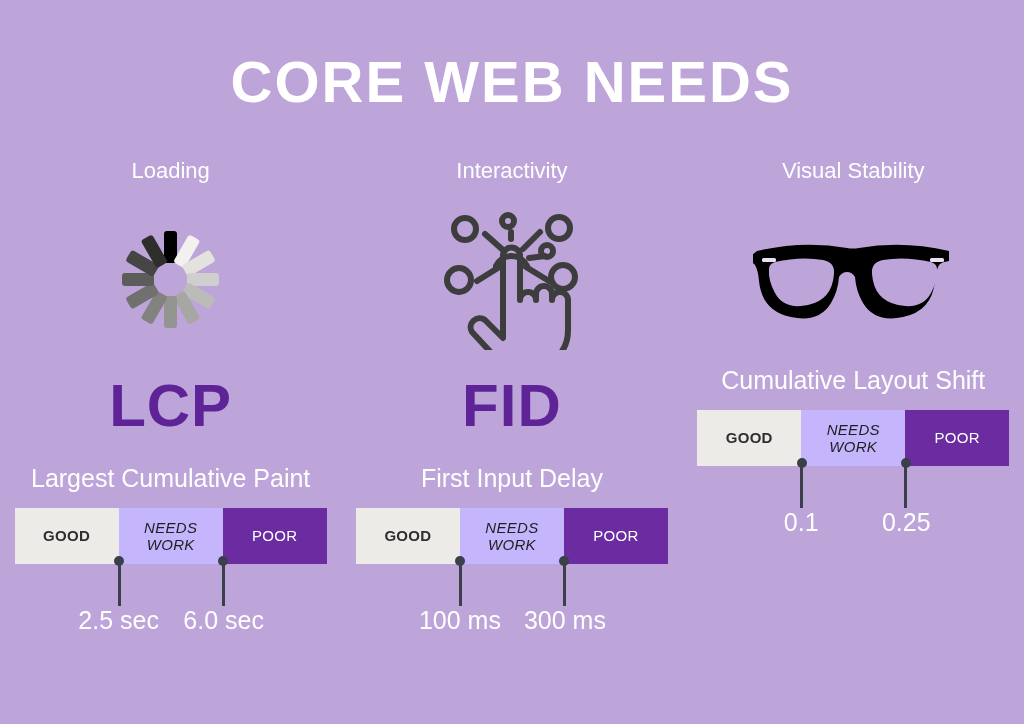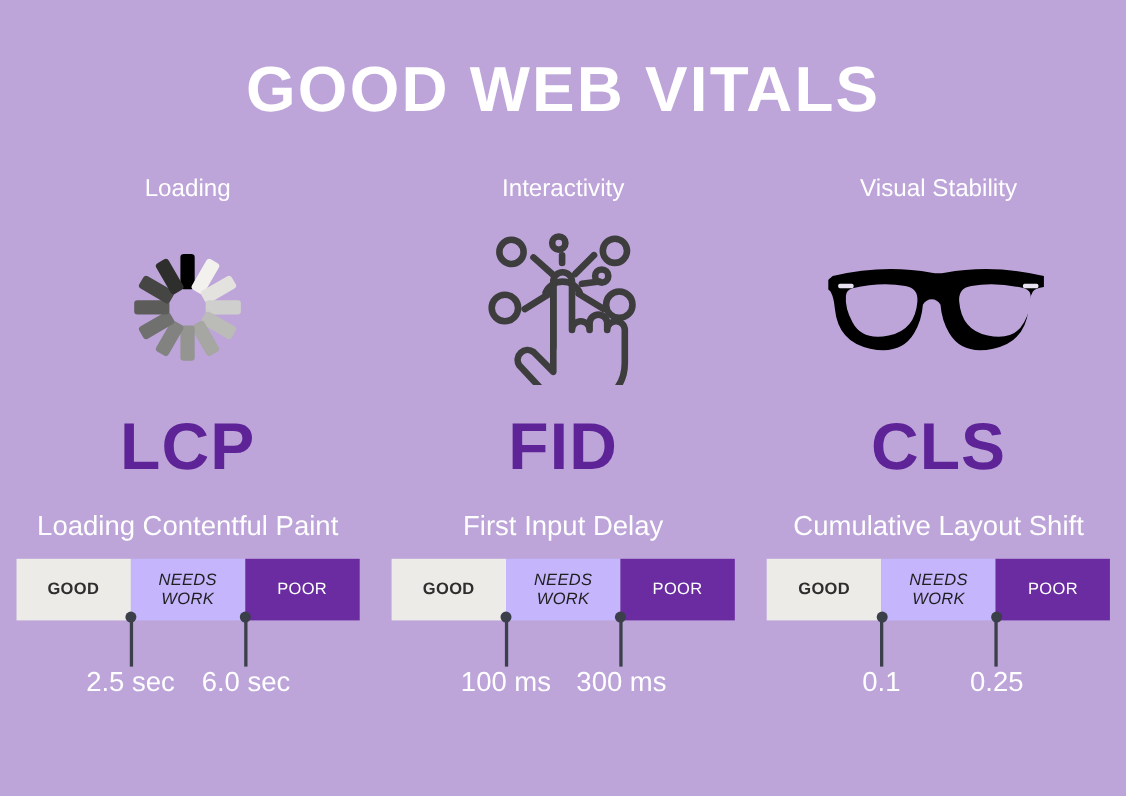--- a/index.html
+++ b/index.html
@@ -182,21 +182,21 @@
     margin-top: -6.5px;
     border-radius: 3px;
     transform-origin: 6.5px 6.5px;
   }
 </style>
 </head>
 <body>
 
 <div id="infographic">
 
-  <div class="title">GOOD WEB VITALS</div>
+  <div class="title">CORE WEB NEEDS</div>
 
   <div class="columns">
 
     <div class="column">
       <div class="category">Loading</div>
 
       <div class="icon-wrap">
         <div class="spinner" id="spinner-host">
             <div class="spoke" style="background: rgb(0, 0, 0); transform: rotate(0deg) translate(0px, -42px);"></div>
             <div class="spoke" style="background: rgb(242, 241, 238); transform: rotate(30deg) translate(0px, -42px);"></div>
@@ -207,21 +207,21 @@
             <div class="spoke" style="background: rgb(148, 148, 145); transform: rotate(180deg) translate(0px, -42px);"></div>
             <div class="spoke" style="background: rgb(130, 130, 128); transform: rotate(210deg) translate(0px, -42px);"></div>
             <div class="spoke" style="background: rgb(112, 112, 110); transform: rotate(240deg) translate(0px, -42px);"></div>
             <div class="spoke" style="background: rgb(92, 92, 90); transform: rotate(270deg) translate(0px, -42px);"></div>
             <div class="spoke" style="background: rgb(69, 69, 67); transform: rotate(300deg) translate(0px, -42px);"></div>
             <div class="spoke" style="background: rgb(46, 46, 44); transform: rotate(330deg) translate(0px, -42px);"></div>
           </div>
       </div>
 
       <div class="acronym">LCP</div>
-      <div class="fullname">Loading Contentful Paint</div>
+      <div class="fullname">Largest Cumulative Paint</div>
 
       <div class="rating">
         <div class="bar">
           <div class="seg seg-good">GOOD</div>
           <div class="seg seg-needs">NEEDS WORK</div>
           <div class="seg seg-poor">POOR</div>
         </div>
         <div class="pin pin-1"></div>
         <div class="pin pin-2"></div>
         <div class="threshold th-1">2.5 sec</div>
@@ -281,21 +281,20 @@
       <div class="icon-wrap">
         <svg width="200" height="100" viewBox="0 0 200 100" fill="none">
           <path d="M4 22 q46 -11 90 -3 q6 1 12 0 q44 -8 90 3 v10 q-8 1 -10 4 q-3 5 -4 16 q-3 30 -32 36 q-28 6 -40 -14 q-7 -12 -8 -26 q-3 -5 -8 -5 q-5 0 -8 5 q-1 14 -8 26 q-12 20 -40 14 q-29 -6 -32 -36 q-1 -11 -4 -16 q-2 -3 -10 -4 z" fill="#000000"></path>
           <path d="M22 33 q26 -6 48 -2 q12 2 11 14 q-2 26 -26 31 q-24 5 -33 -12 q-7 -13 -6 -24 q0 -5 6 -7 z" fill="#bda5da"></path>
           <path d="M178 33 q-26 -6 -48 -2 q-12 2 -11 14 q2 26 26 31 q24 5 33 -12 q7 -13 6 -24 q0 -5 -6 -7 z" fill="#bda5da"></path>
           <rect x="9" y="29" width="14" height="4" rx="1.5" fill="#e8e2f0"></rect>
           <rect x="177" y="29" width="14" height="4" rx="1.5" fill="#e8e2f0"></rect>
         </svg>
       </div>
 
-      <div class="acronym">CLS</div>
       <div class="fullname">Cumulative Layout Shift</div>
 
       <div class="rating">
         <div class="bar">
           <div class="seg seg-good">GOOD</div>
           <div class="seg seg-needs">NEEDS WORK</div>
           <div class="seg seg-poor">POOR</div>
         </div>
         <div class="pin pin-1"></div>
         <div class="pin pin-2"></div>

